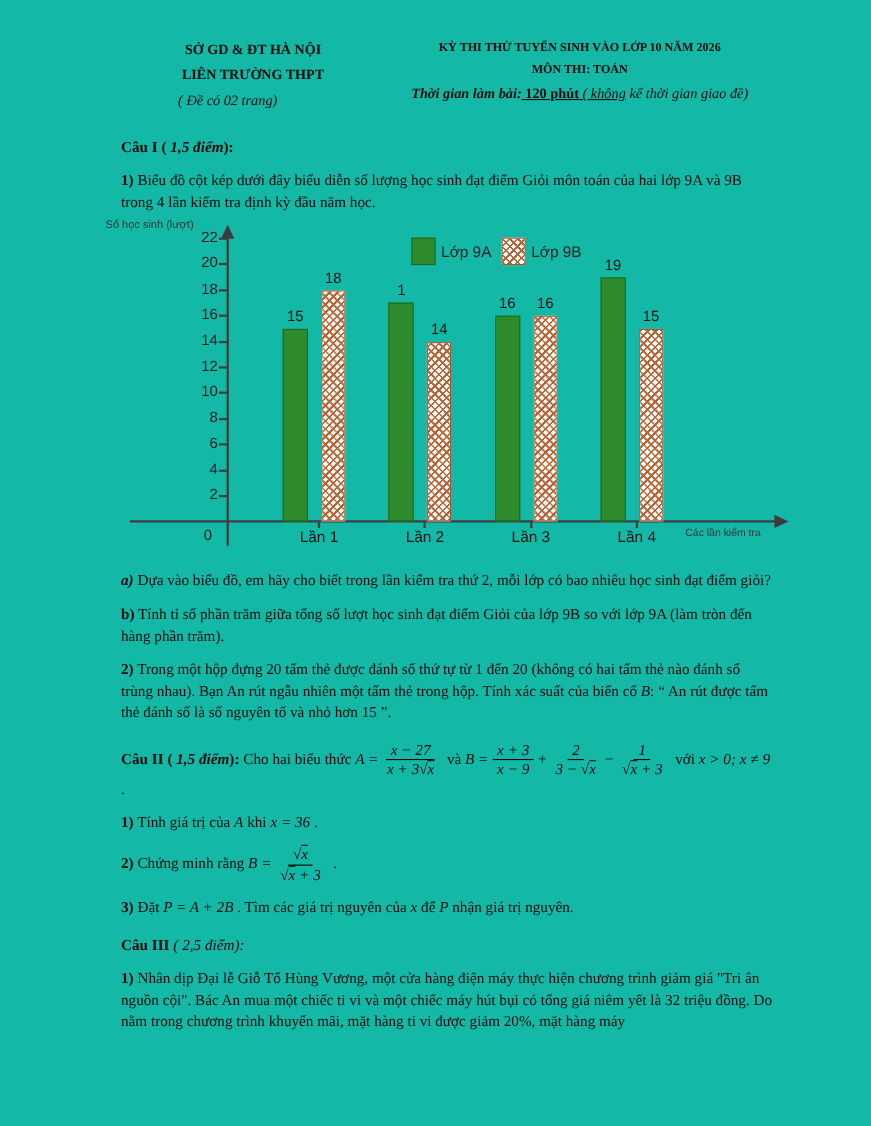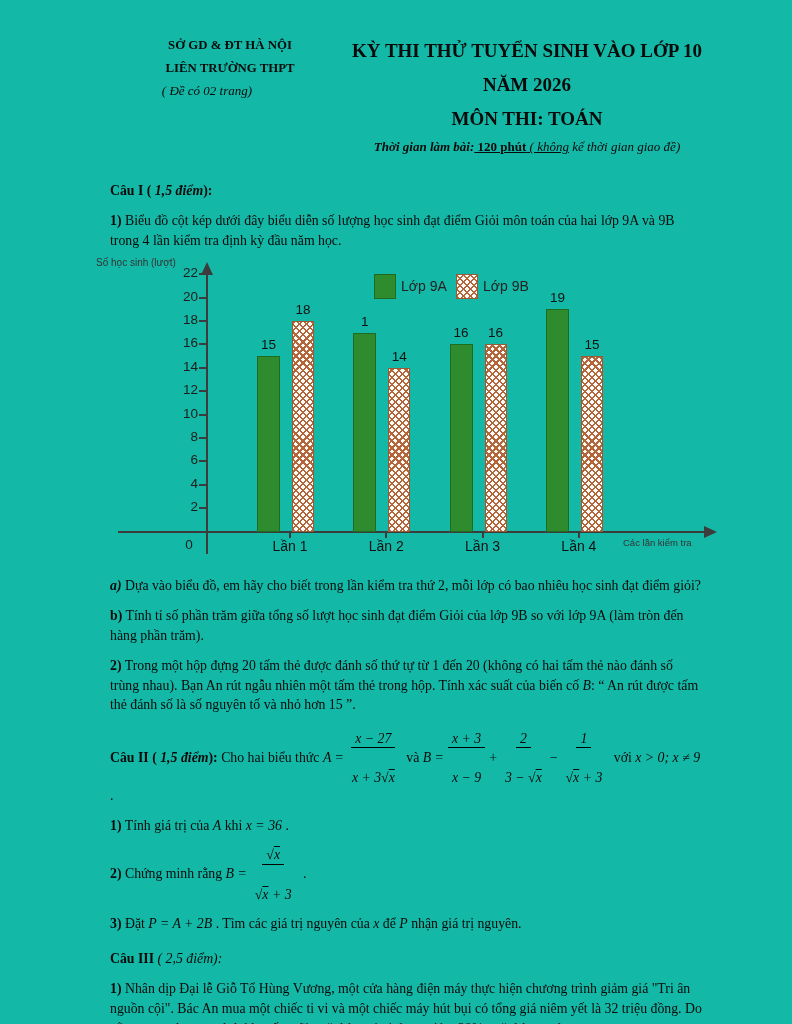--- a/index.html
+++ b/index.html
@@ -3,35 +3,35 @@
 <meta charset="utf-8">
 <style>
   html,body{margin:0;padding:0;background:#ffffff;}
   .page{position:relative;width:792px;height:1024px;background:#14b8a6;overflow:hidden;
         font-family:"Liberation Serif",serif;color:#0a0a0a;box-sizing:border-box;
         padding:34px 88px 20px 110px;}
   
   .doc-header{display:flex;width:100%;}
   .hdr-left{width:240px;text-align:center;flex-shrink:0;}
   .hdr-right{flex:1;text-align:center;}
-  .hdr-line{font-weight:bold;font-size:19px;line-height:1.78;}
+  .hdr-line{font-weight:bold;font-size:11px;line-height:1.78;}
   .hdr-left .hdr-line{font-size:12.8px;}
   .hdr-note{font-style:italic;font-weight:normal;font-size:13px;line-height:1.7;padding-right:46px;}
   .bi{font-style:italic;font-weight:bold;}
   .it{font-style:italic;font-weight:normal;}
   .u{text-decoration:underline;}
   .time-line{font-size:13px;line-height:1.8;}
   
   .main{margin-top:22px;}
   .para{margin:0 0 11px 0;font-size:13.8px;line-height:1.42;}
   .heading{margin-top:15px;}
   .mi{font-style:italic;}
   
   .frac{display:inline-flex;flex-direction:column;align-items:center;vertical-align:middle;
-        margin:1px 4px;font-style:italic;line-height:1.12;gap:21px;}
+        margin:1px 4px;font-style:italic;line-height:1.12;}
   .frac .num{padding:0 4px 1px 4px;border-bottom:1.2px solid #000;white-space:nowrap;}
   .frac .den{padding:1px 4px 0 4px;white-space:nowrap;font-style:italic;}
   .rad{text-decoration:overline;}
   .formula-row{line-height:1.3;}
   
   .chart{position:relative;width:604px;height:302px;margin:4px 0 12px 8px;
          font-family:"Liberation Sans",sans-serif;color:#1c1c1c;}
   .chart div{position:absolute;}
   .y-caption{left:-22px;top:-5px;font-size:10px;color:#333;}
   .x-caption{left:505px;top:275px;font-size:9.5px;color:#333;}

